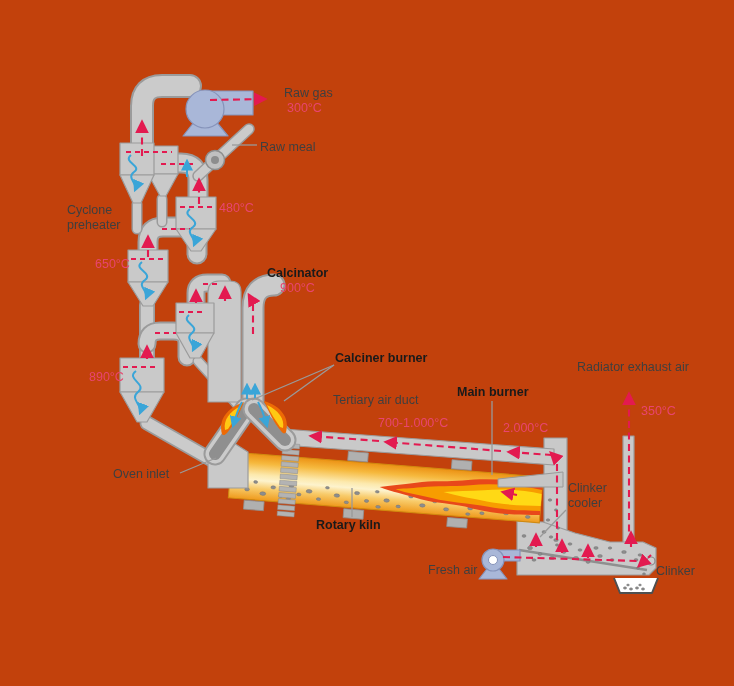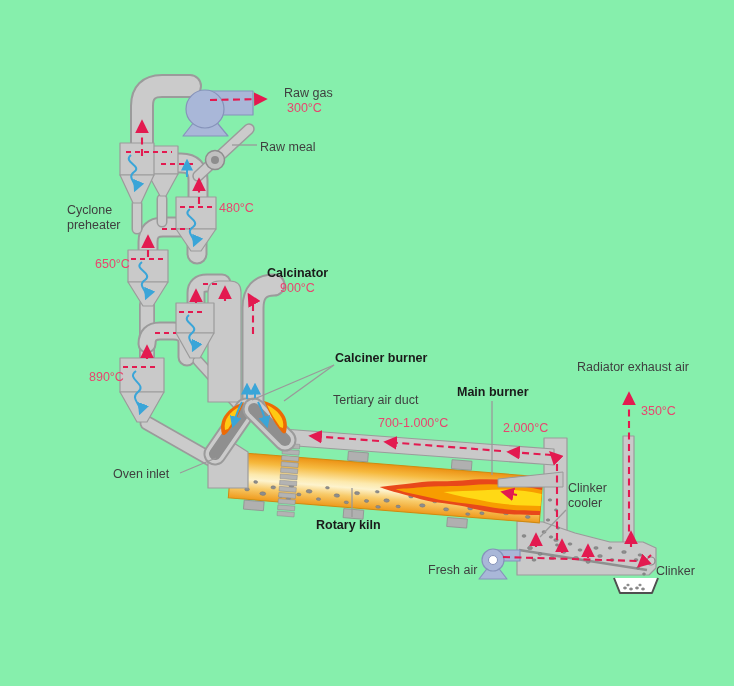--- a/index.html
+++ b/index.html
@@ -1,16 +1,16 @@
 <!DOCTYPE html>
 <html><head>
 <meta charset="utf-8">
 <style>
   html,body{margin:0;padding:0;background:#ffffff;}
-  .stage{position:relative;width:734px;height:686px;background:#86efac;overflow:hidden;
+  .stage{position:relative;width:734px;height:686px;background:#c2410c;overflow:hidden;
          font-family:"Liberation Sans",sans-serif;}
   svg{position:absolute;left:0;top:0;}
   .gf{fill:#c9c9c9;stroke:#9b9b9b;stroke-width:1.2;stroke-linejoin:round;}
   .po{fill:none;stroke:#9b9b9b;stroke-linecap:round;stroke-linejoin:round;}
   .pi{fill:none;stroke:#cbcbcb;stroke-linecap:round;stroke-linejoin:round;}
   .fr{fill:none;stroke:#e31a50;stroke-width:2.1;stroke-dasharray:7 4.5;}
   .fa{fill:none;stroke:#e31a50;stroke-width:2.1;stroke-dasharray:4 3.5;}
   .frt{fill:none;stroke:#e31a50;stroke-width:1.8;stroke-dasharray:5 4;}
   .fb{fill:none;stroke:#3aa5d8;stroke-width:2;}
   .pl{fill:none;stroke:#9a9a9a;stroke-width:1.3;}

